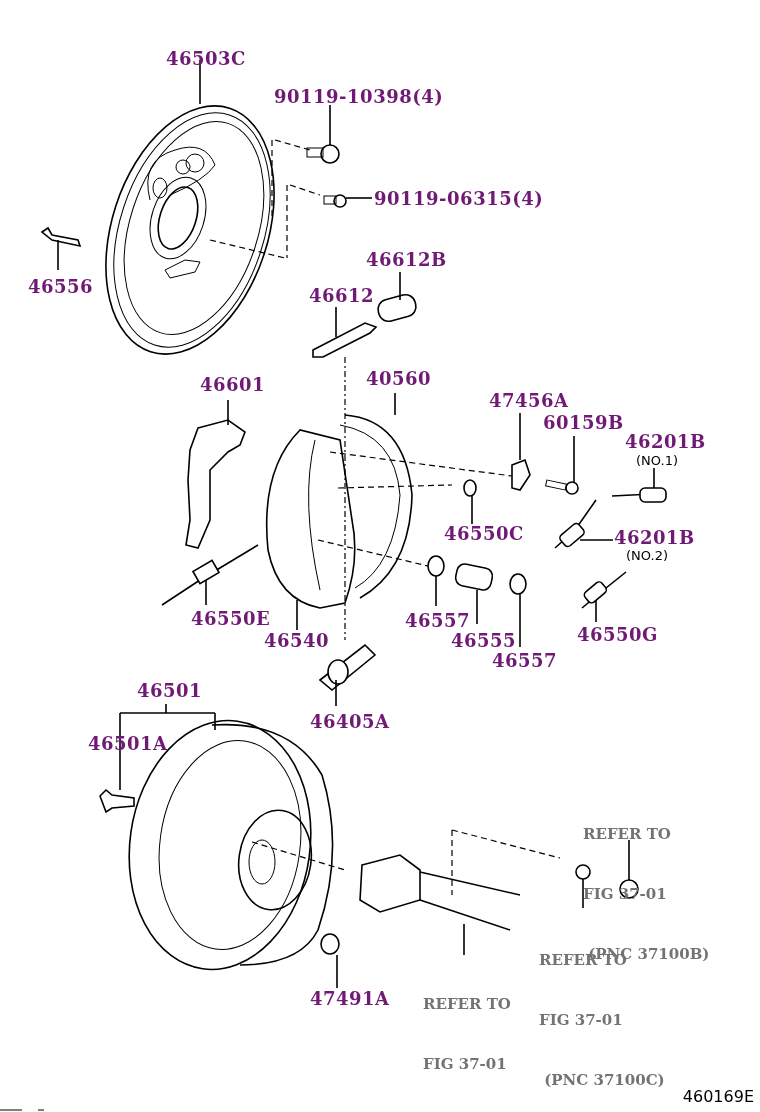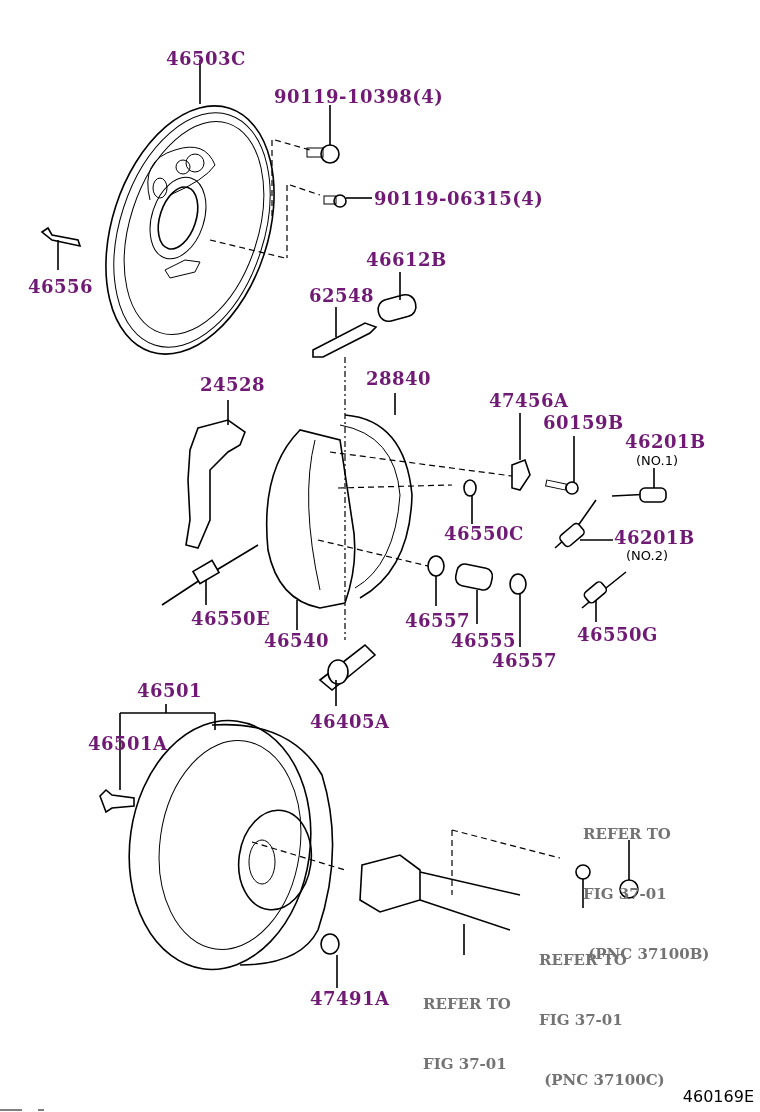--- a/index.html
+++ b/index.html
@@ -148,23 +148,23 @@
     <line x1="0" y1="1110" x2="22" y2="1110" stroke="#000" stroke-width="1"></line>
     <line x1="38" y1="1110" x2="44" y2="1110" stroke="#000" stroke-width="1"></line>
   </svg>
 
   
   <div class="lbl" style="left:166px;top:50px">46503C</div>
   <div class="lbl" style="left:274px;top:88px">90119-10398(4)</div>
   <div class="lbl" style="left:374px;top:190px">90119-06315(4)</div>
   <div class="lbl" style="left:28px;top:278px">46556</div>
   <div class="lbl" style="left:366px;top:251px">46612B</div>
-  <div class="lbl" style="left:309px;top:287px">62548</div>
-  <div class="lbl" style="left:200px;top:376px">24528</div>
-  <div class="lbl" style="left:366px;top:370px">28840</div>
+  <div class="lbl" style="left:309px;top:287px">46612</div>
+  <div class="lbl" style="left:200px;top:376px">46601</div>
+  <div class="lbl" style="left:366px;top:370px">40560</div>
   <div class="lbl" style="left:489px;top:392px">47456A</div>
   <div class="lbl" style="left:543px;top:414px">60159B</div>
   <div class="lbl" style="left:625px;top:433px">46201B</div>
   <div class="sub" style="left:636px;top:454px">(NO.1)</div>
   <div class="lbl" style="left:444px;top:525px">46550C</div>
   <div class="lbl" style="left:614px;top:529px">46201B</div>
   <div class="sub" style="left:626px;top:549px">(NO.2)</div>
   <div class="lbl" style="left:191px;top:610px">46550E</div>
   <div class="lbl" style="left:264px;top:632px">46540</div>
   <div class="lbl" style="left:405px;top:612px">46557</div>

